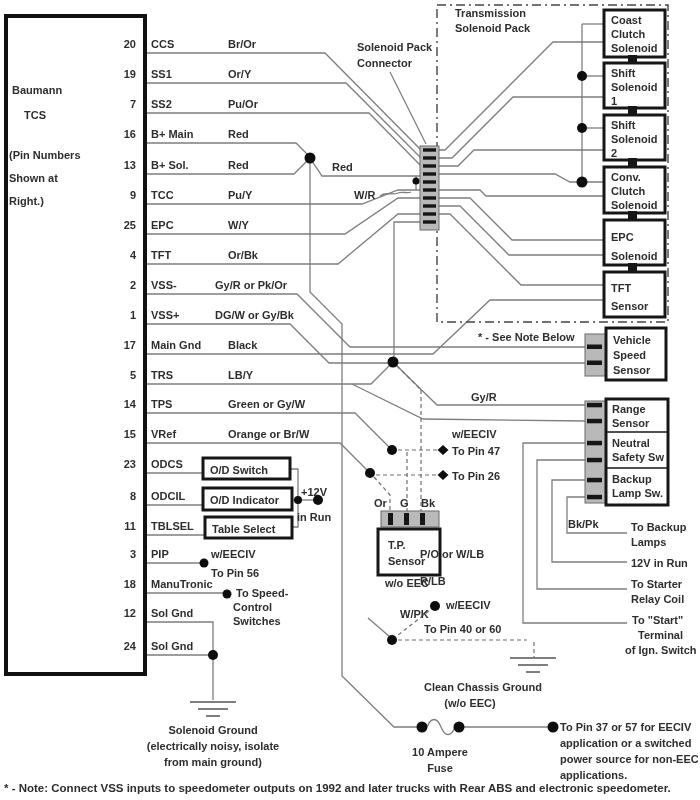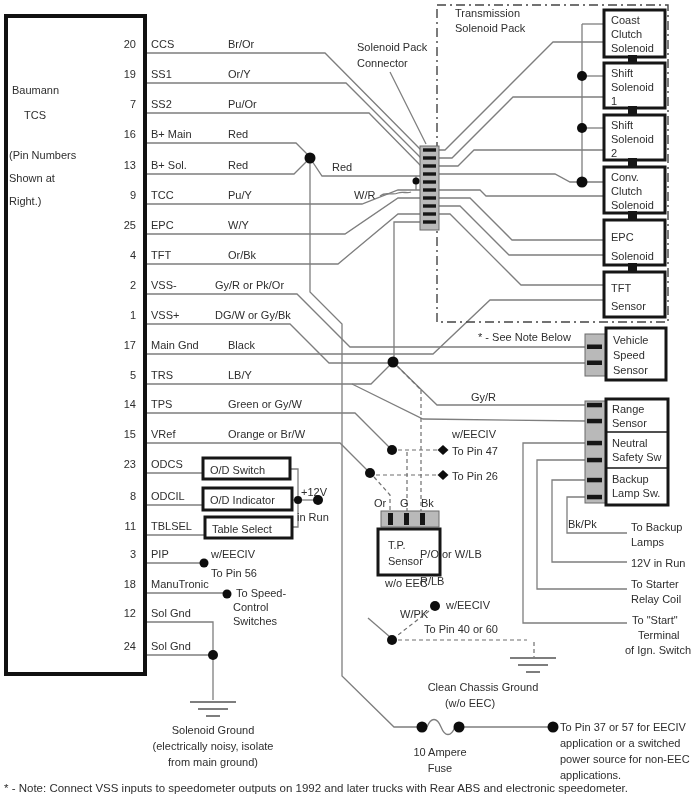--- a/index.html
+++ b/index.html
@@ -1,17 +1,17 @@
 <!DOCTYPE html>
 <html><head>
 <meta charset="utf-8">
 <style>
   html,body{margin:0;padding:0;background:#f6f8fa;}
   #stage{width:700px;height:800px;background:#ffffff;position:relative;margin:0 auto;
-         font-family:"Liberation Sans","DejaVu Sans",sans-serif;}
+         font-family:"Liberation Sans","DejaVu Sans",sans-serif;font-weight:bold;}
   svg{display:block}
   text{fill:#2e2e2e;font-size:11px;font-family:"Liberation Sans","DejaVu Sans",sans-serif;}
   .w{stroke:#7e7e7e;stroke-width:1.3;fill:none;}
   .wd{stroke:#6f6f6f;stroke-width:1.2;fill:none;stroke-dasharray:4 3;}
   .blk{stroke:#161616;fill:#ffffff;}
   .bar{fill:#161616;stroke:none;}
   .dot{fill:#0d0d0d;stroke:none;}
   .conn{fill:#b9b9b9;stroke:#6a6a6a;stroke-width:1;}
   .gnd{stroke:#7e7e7e;stroke-width:2;}
   .ctr{text-anchor:middle;}

